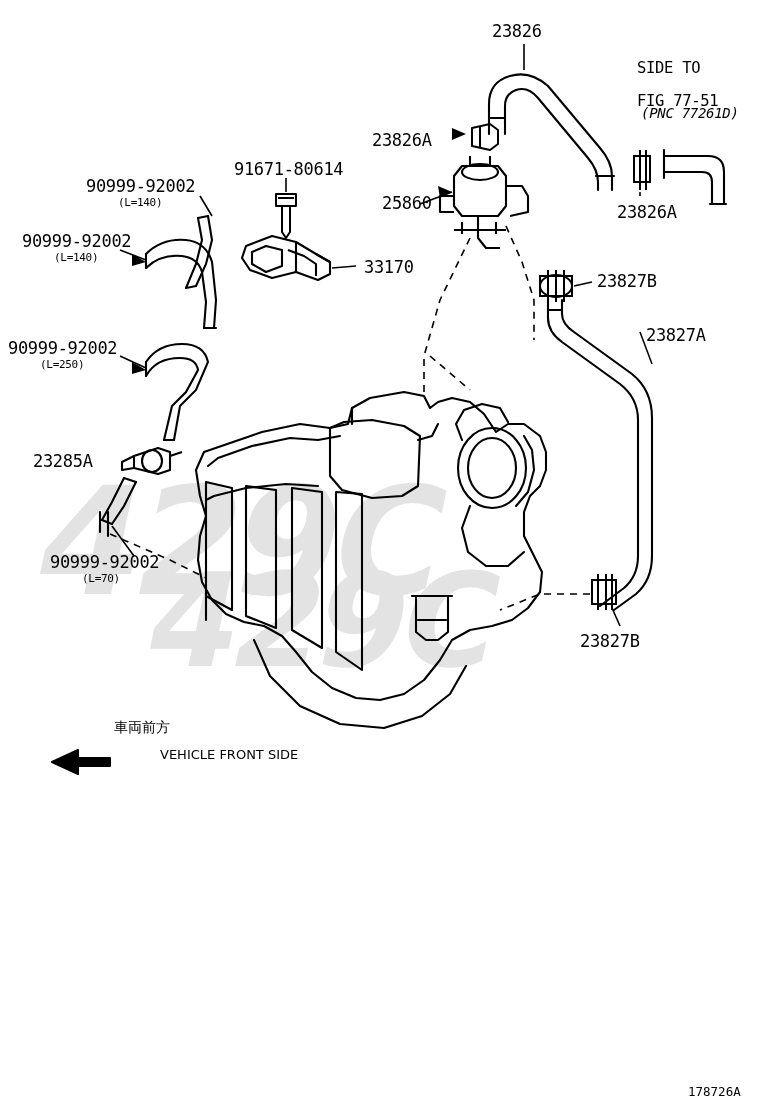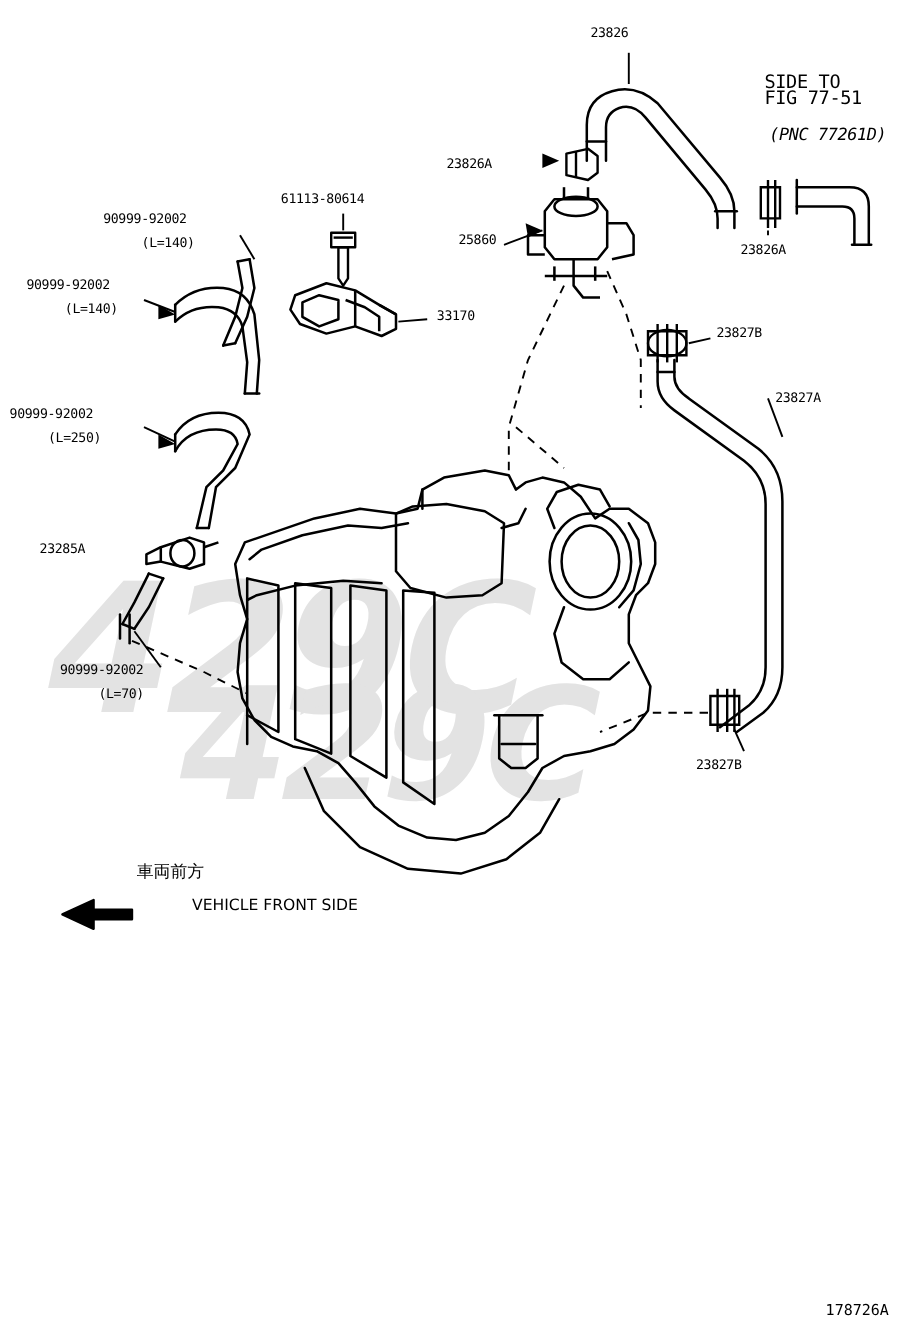--- a/index.html
+++ b/index.html
@@ -27,21 +27,21 @@
     letter-spacing: -6px;
   }
   .lbl {
     position: absolute;
     font-family: "DejaVu Sans Mono", monospace;
     color: #000;
     white-space: pre;
     line-height: 1.12;
   }
   .lbl.main {
-    font-size: 11px;
+    font-size: 17px;
     letter-spacing: -0.3px;
   }
   .lbl.sub {
     font-size: 11px;
     letter-spacing: -0.3px;
   }
   .lbl.refer {
     font-size: 15.5px;
     letter-spacing: -0.3px;
   }
@@ -276,21 +276,21 @@
       <path d="M110 758 L78 758 L78 750 L52 762 L78 774 L78 766 L110 766 Z"></path>
     </g>
   </svg>
 
   <div class="lbl main" style="left:492px; top:22px;">23826</div>
 
   <div class="lbl main" style="left:372px; top:131px;">23826A</div>
 
   <div class="lbl main" style="left:617px; top:203px;">23826A</div>
 
-  <div class="lbl main" style="left:234px; top:160px;">61113-80614</div>
+  <div class="lbl main" style="left:234px; top:160px;">91671-80614</div>
 
   <div>
     <div class="lbl main" style="left:86px; top:177px;">90999-92002</div>
     <div class="lbl sub" style="left:118px; top:197px;">(L=140)</div>
   </div>
 
   <div>
     <div class="lbl main" style="left:22px; top:232px;">90999-92002</div>
     <div class="lbl sub" style="left:54px; top:252px;">(L=140)</div>
   </div>
@@ -312,21 +312,21 @@
 
   <div>
     <div class="lbl main" style="left:50px; top:553px;">90999-92002</div>
     <div class="lbl sub" style="left:82px; top:573px;">(L=70)</div>
   </div>
 
   <div class="lbl main" style="left:580px; top:632px;">23827B</div>
 
   <div>
     <div class="lbl refer" style="left:637px; top:60px;">SIDE TO</div>
-    <div class="lbl refer" style="left:637px; top:74px;">FIG 77-51</div>
+    <div class="lbl refer" style="left:637px; top:93px;">FIG 77-51</div>
     <div class="lbl sub" style="left:641px; top:106px; font-size:14px;font-style:italic;">(PNC 77261D)</div>
   </div>
 
   <div class="lbl jp" style="left:114px; top:720px;">車両前方</div>
   <div class="lbl vfs" style="left:112px; top:748px;margin-left:48px;">VEHICLE FRONT SIDE</div>
 
   <div class="lbl code" style="left:676px; top:1085px;margin-left:12px;">178726A</div>
 
 </div>
 

